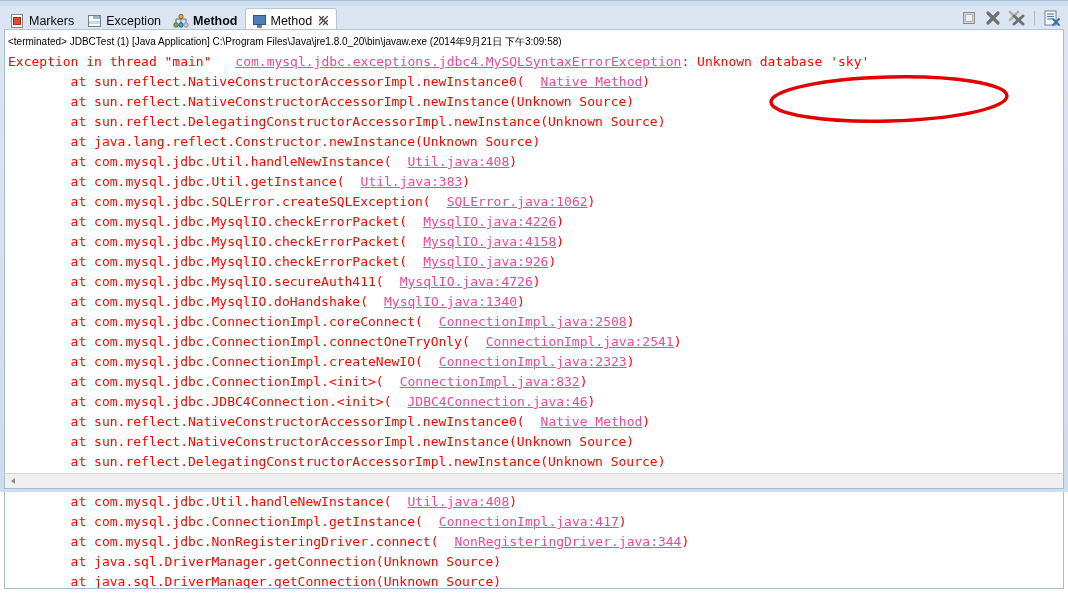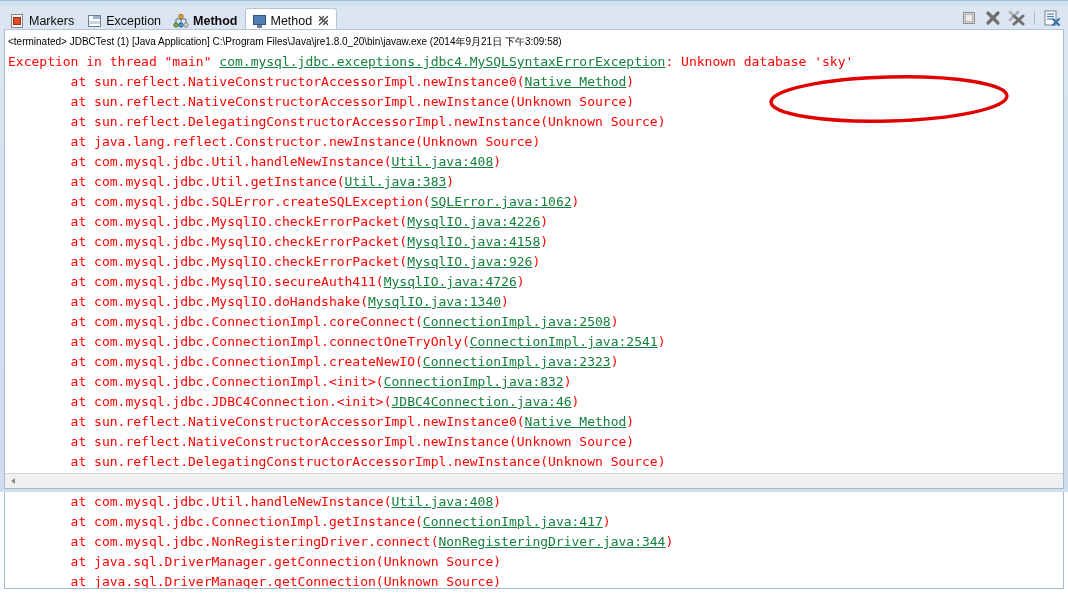--- a/index.html
+++ b/index.html
@@ -190,21 +190,21 @@
     left: 3px; top: 2px;
     right: 0;
     font-family: "DejaVu Sans Mono", monospace;
     font-size: 13px;
     line-height: 20px;
     white-space: pre;
   }
   .line { height: 20px; white-space: pre; }
   .l-term { color: #000000; font-family: "Liberation Sans", sans-serif; font-size: 10px; }
   .l-err  { color: #ff0000; }
-  .lnk    { color: #15803d; text-decoration: underline; }
+  .lnk    { color: #ec4899; text-decoration: underline; margin-left: 16px; }
   .paren  { color: #ff0000; }
 
   
   .annotation {
     position: absolute;
     left: 762px; top: 44px;
     width: 244px; height: 50px;
     pointer-events: none;
   }
 

